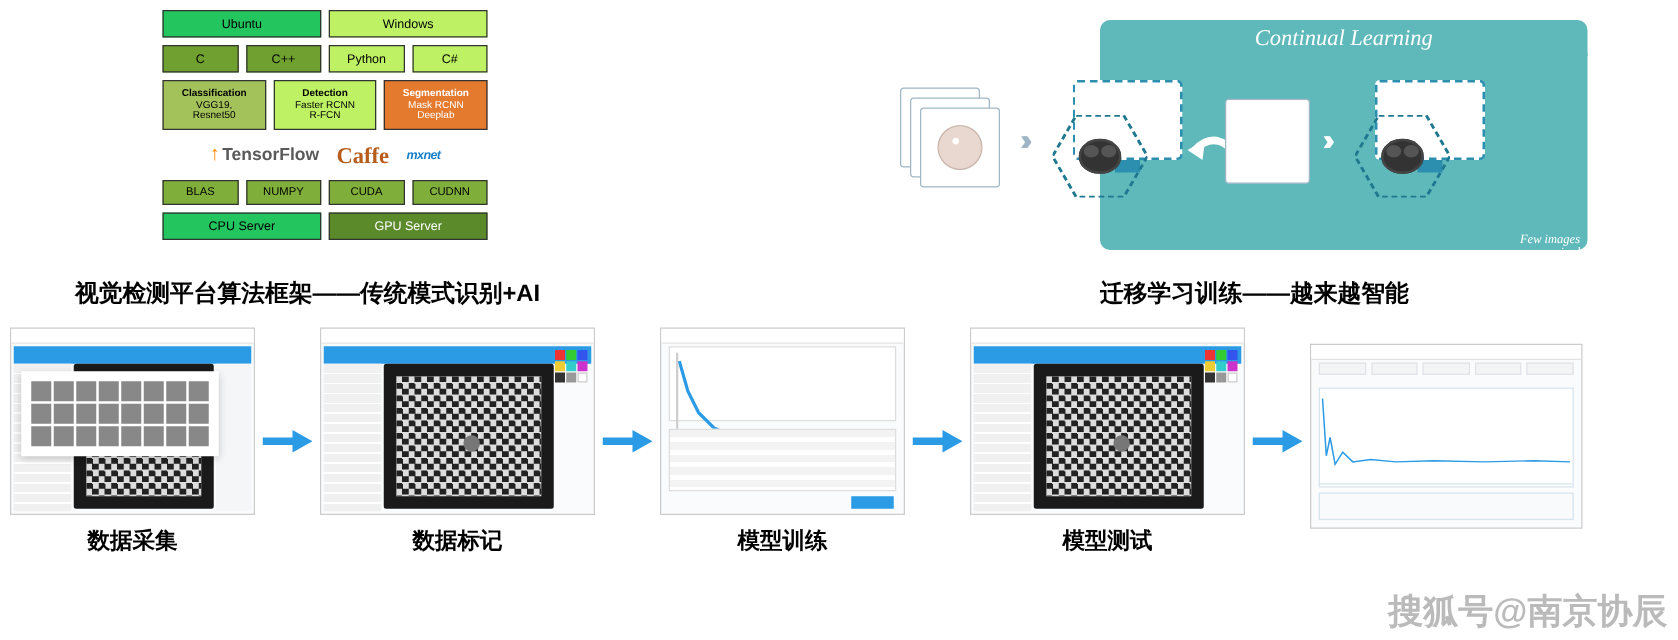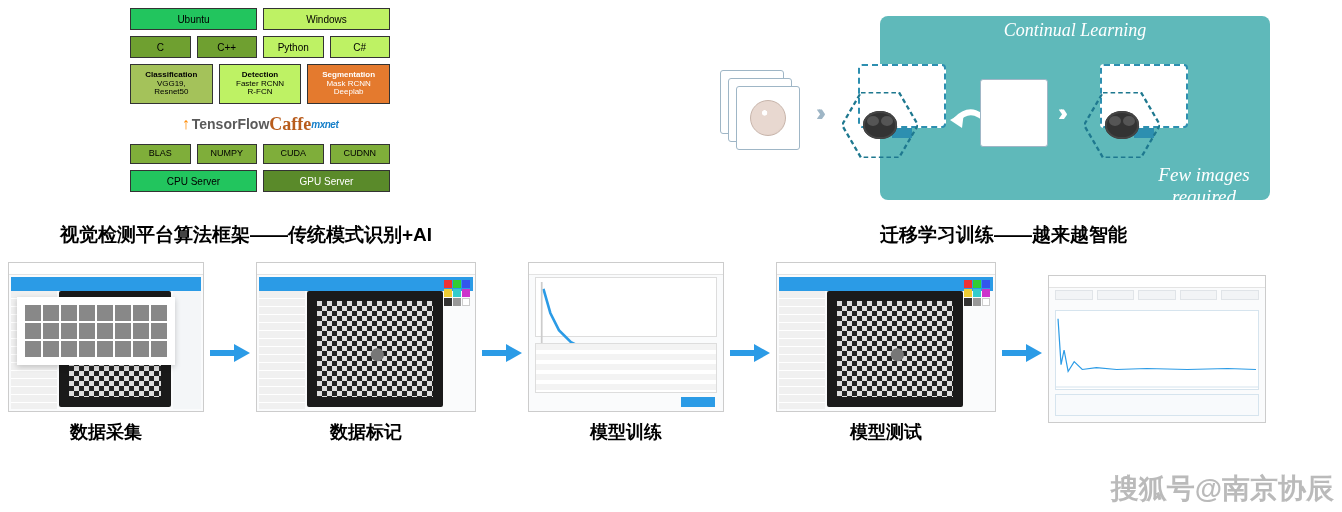--- a/index.html
+++ b/index.html
@@ -25,21 +25,21 @@
   .mod { height: 40px; flex: 1; font-size: 8px; }
   .lib { height: 20px; flex: 1; font-size: 9px; }
   .srv { height: 22px; flex: 1; }
   .bg-olive  { background: #22c55e; }
   .bg-green  { background: #6fa030; }
   .bg-lime   { background: #a4c25a; }
   .bg-orange { background: #e47a2e; color:#fff; }
   .bg-gray   { background: #bef264; }
   .bg-dark   { background: #5a8a2a; color:#fff; }
   .bg-med    { background: #7fae3a; }
-  .fw-row { display:flex; align-items:center; justify-content:center; height:28px; margin:4px 0 6px; }
+  .fw-row { display:flex; gap:14px; align-items:center; justify-content:center; height:28px; margin:4px 0 6px; }
   .fw { font-weight:bold; font-size:14px; }
   .tf-arrow { color:#ff8a00; font-size:16px; margin-right:2px; }
   .tf { color:#5a5a5a; }
   .caffe { color:#b85c1c; font-family: Georgia, serif; font-size:18px; }
   .mxnet { color:#1880c9; font-style:italic; font-size:10px; letter-spacing:-0.5px; }
   
   .continual {
     position: relative; width: 610px; height: 210px;
     border-radius: 6px; padding: 10px;
     display: flex; align-items: center;
@@ -79,21 +79,21 @@
   .hex svg { width:76px; height:66px; }
   .brain { width:34px; height:28px; background:#333; border-radius:50% 50% 48% 48%;
     position:absolute; box-shadow: inset 0 0 0 2px #444; }
   .brain::before, .brain::after{
     content:""; position:absolute; background:#555; border-radius:50%;
   }
   .brain::before{ width:12px; height:10px; left:4px; top:5px;}
   .brain::after{ width:12px; height:10px; right:4px; top:5px;}
   .curv-arrow { position:absolute; top:44px; left:120px; width:50px; height:40px; }
   .few-label { position:absolute; right:56px; bottom:10px; color:#fff;
-    font-family:Georgia,serif; font-style:italic; font-size:19px; text-align:center; width:120px;}
+    font-family:Georgia,serif; font-style:italic; font-size:10px; text-align:right; width:120px;}
   .single-photo { width:68px; height:68px; background:#fff; border:1px solid #9fb6c6;
     border-radius:3px; display:flex; align-items:center; justify-content:center;}
   .last-module{ width:130px; }
   
   .caption-row { display:flex; padding:0 20px 8px 60px; }
   .caption { font-size:19px; font-weight:bold; }
   
   .pipeline { display:flex; align-items:center; padding:6px 8px; gap:4px; }
   .stage { display:flex; flex-direction:column; align-items:center; }
   .thumb {

